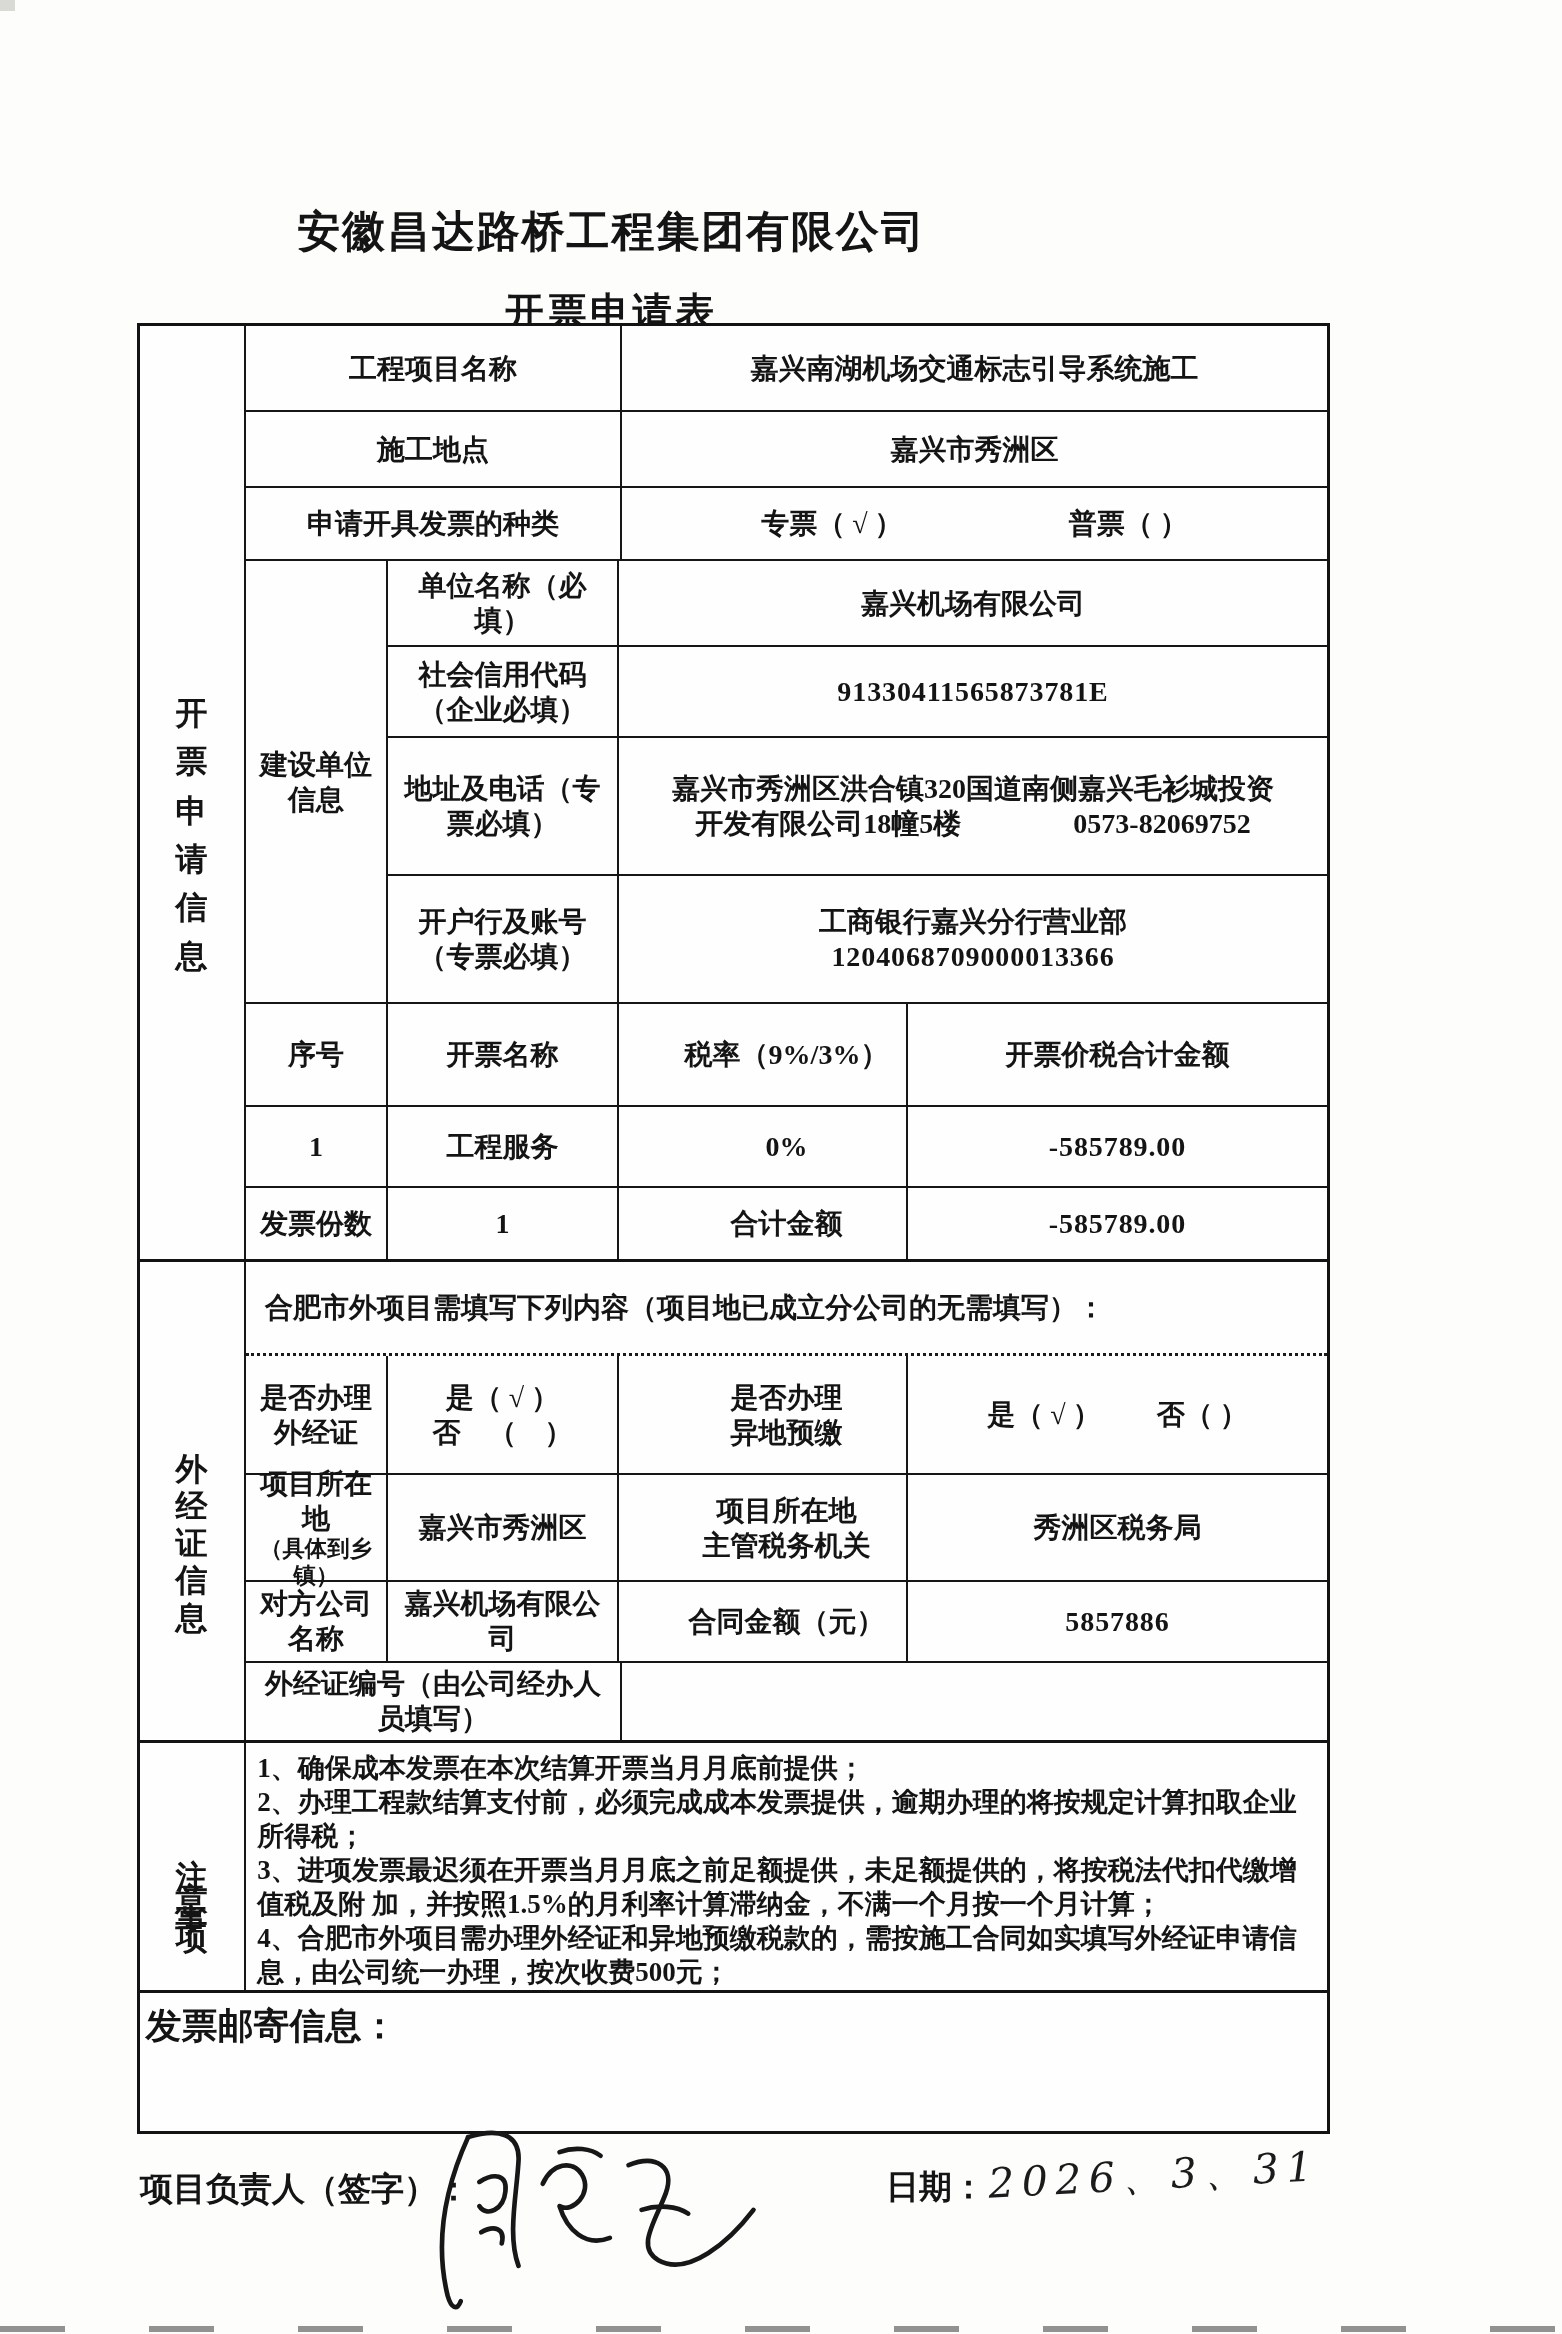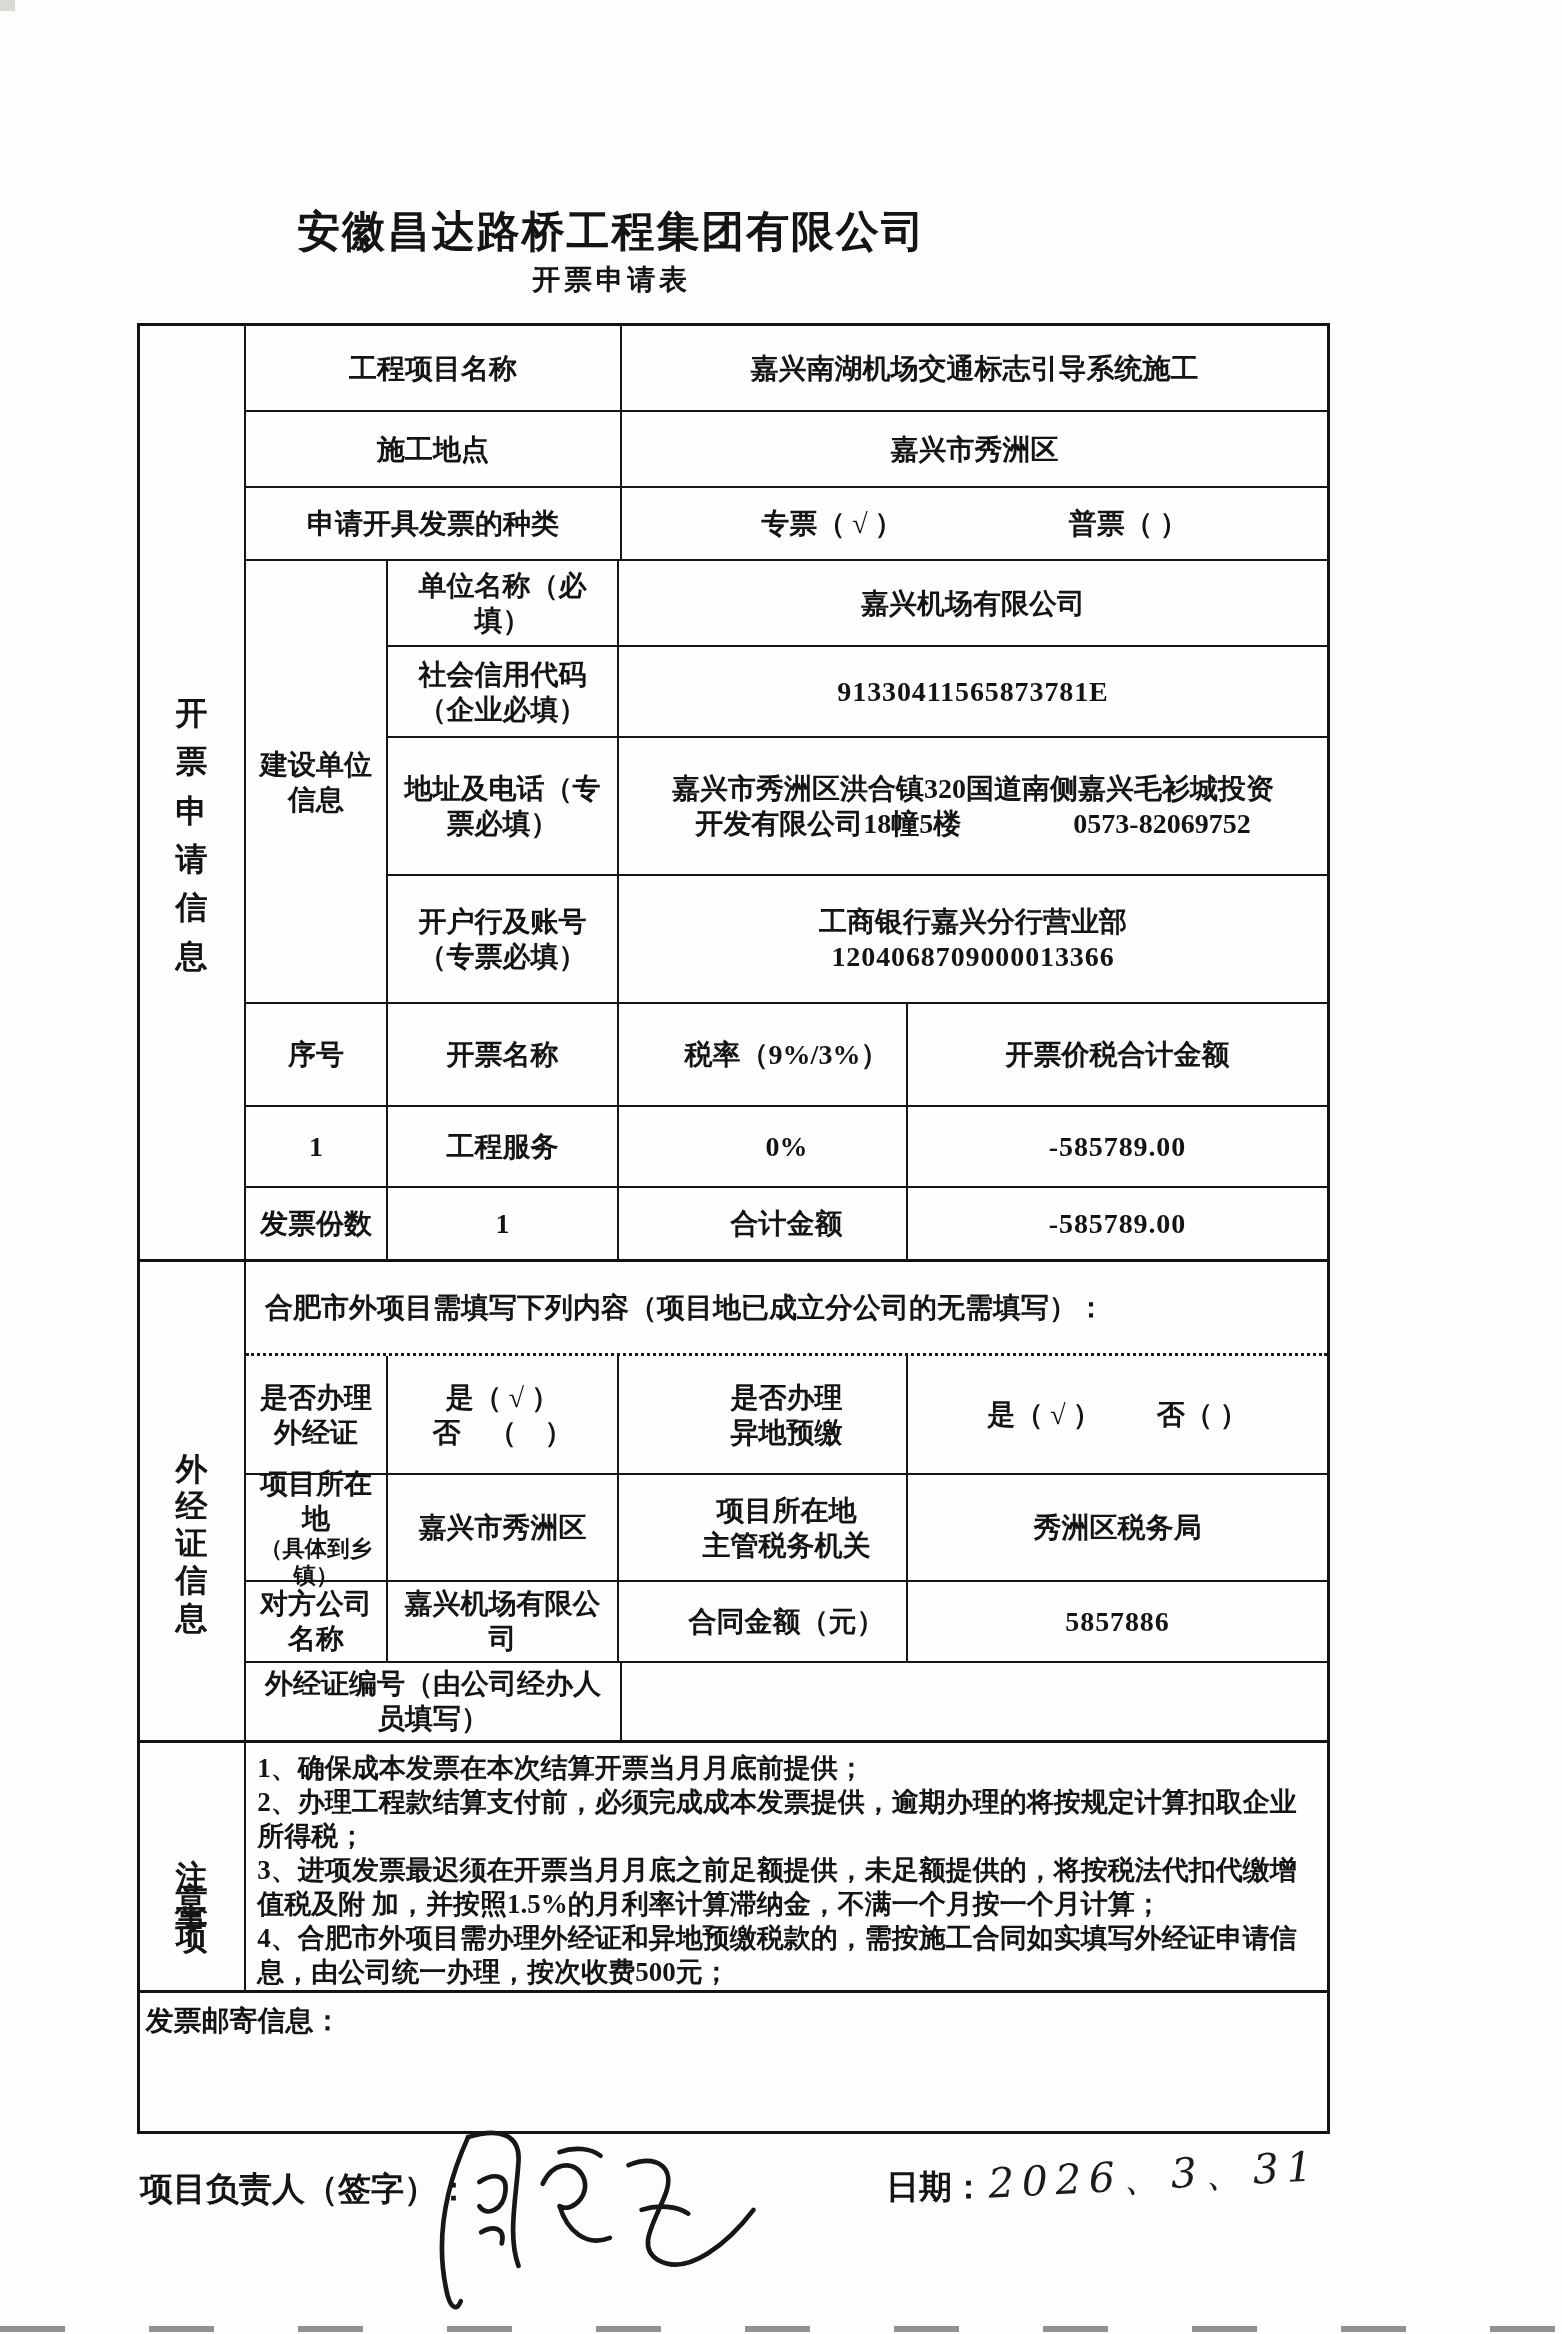--- a/index.html
+++ b/index.html
@@ -7,21 +7,21 @@
   body {
     width:1562px; height:2334px; position:relative;
     font-family:"Liberation Serif", serif;
     color:#141414;
   }
   .page { position:absolute; inset:0; background:#fdfdfc; overflow:hidden; }
 
   
   .title-wrap { position:absolute; left:0; top:203px; width:1223px; text-align:center; }
   .title-company { font-size:43px; font-weight:bold; letter-spacing:1.9px; }
-  .title-form { font-size:28px; font-weight:bold; margin-top:0; letter-spacing:3.7px; }
+  .title-form { font-size:39px; font-weight:bold; margin-top:24px; letter-spacing:3.7px; }
 
   
   .form {
     position:absolute; left:137px; top:323px; width:1193px;
     border:3.7px solid #131313; background:#fefefe;
   }
   .section { display:flex; border-bottom:3.7px solid #131313; }
   .section:last-child { border-bottom:none; }
   .side-col {
     width:106px; border-right:2.8px solid #161616; flex:0 0 106px;
@@ -61,21 +61,21 @@
   .intro-cell { justify-content:center; align-items:flex-start; text-align:left; padding-left:19px; }
   .small-note { font-size:22.4px; line-height:1.2; }
   .num { letter-spacing:0.9px; }
 
   
   .notes-content { flex:1; padding:7.5px 13px 5.6px 11.2px; }
   .notes-content p { font-size:27px; font-weight:bold; line-height:34px; text-align:left; }
 
   
   .mail-row { display:flex; }
-  .mail-cell { width:100%; height:138px; padding:9.3px 5.6px; font-size:28px; font-weight:bold;border-radius:21px; }
+  .mail-cell { width:100%; height:138px; padding:9.3px 5.6px; font-size:36px; font-weight:bold;border-radius:21px; }
 
   
   .footer { position:absolute; left:140px; top:2161px; width:1286px; height:158px; }
   .sign-label { position:absolute; left:0; top:6px; font-size:33px; font-weight:bold; }
   .date-label { position:absolute; left:746px; top:3.7px; font-size:33px; font-weight:bold; }
   .date-value {
     position:absolute; left:848px; top:-13px; font-size:41px;
     font-family:"DejaVu Serif", serif; font-style:italic;
     transform:rotate(-3deg); letter-spacing:7.5px; color:#1b1b1b; font-weight:normal;
   }

